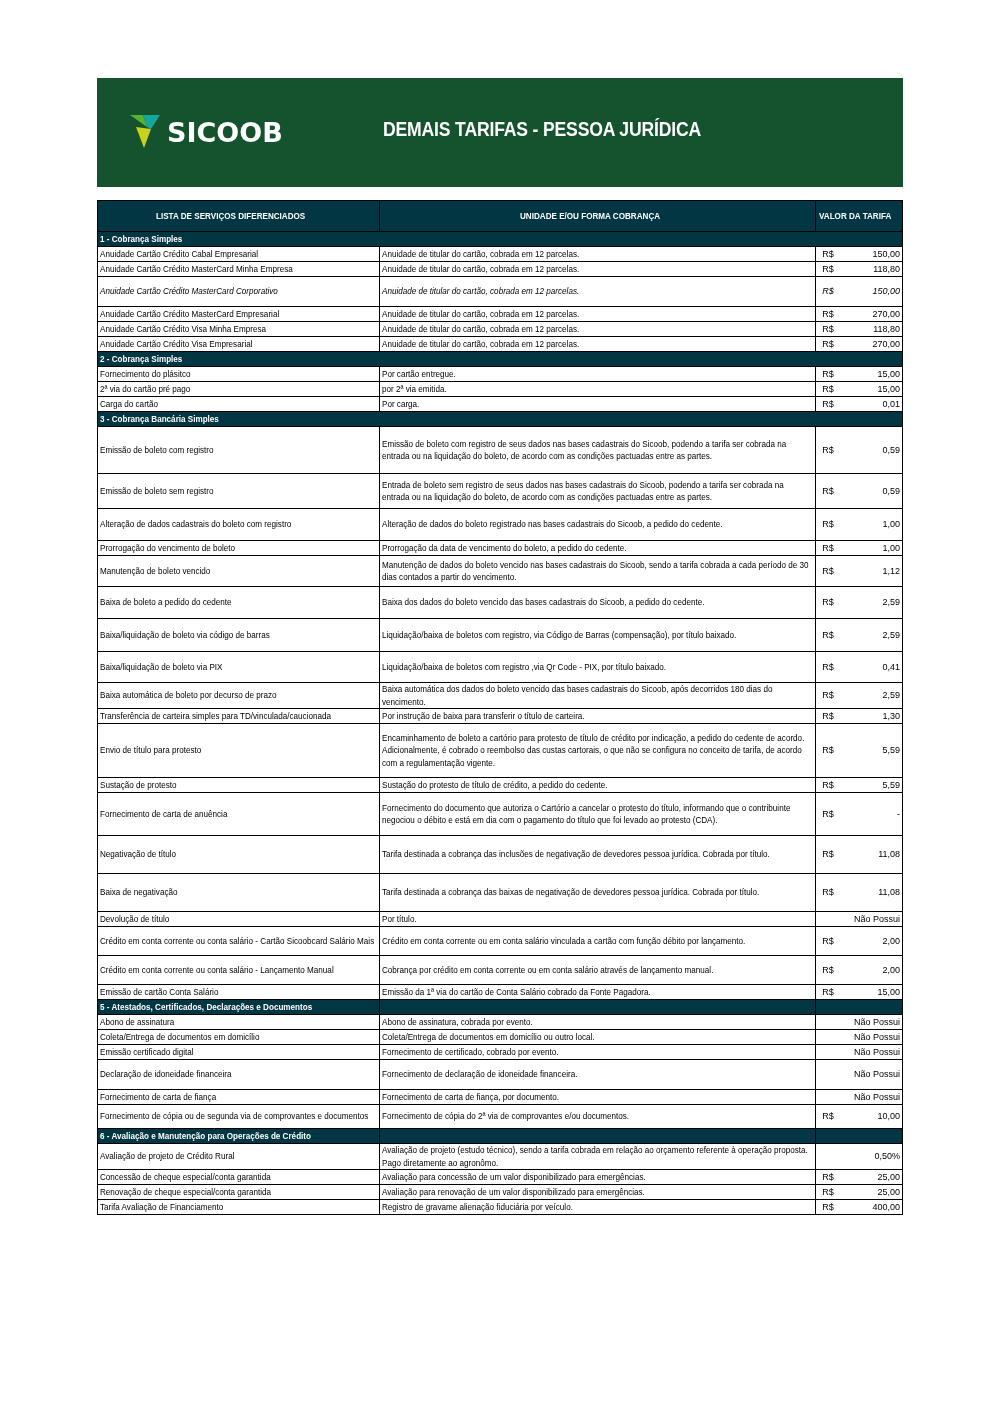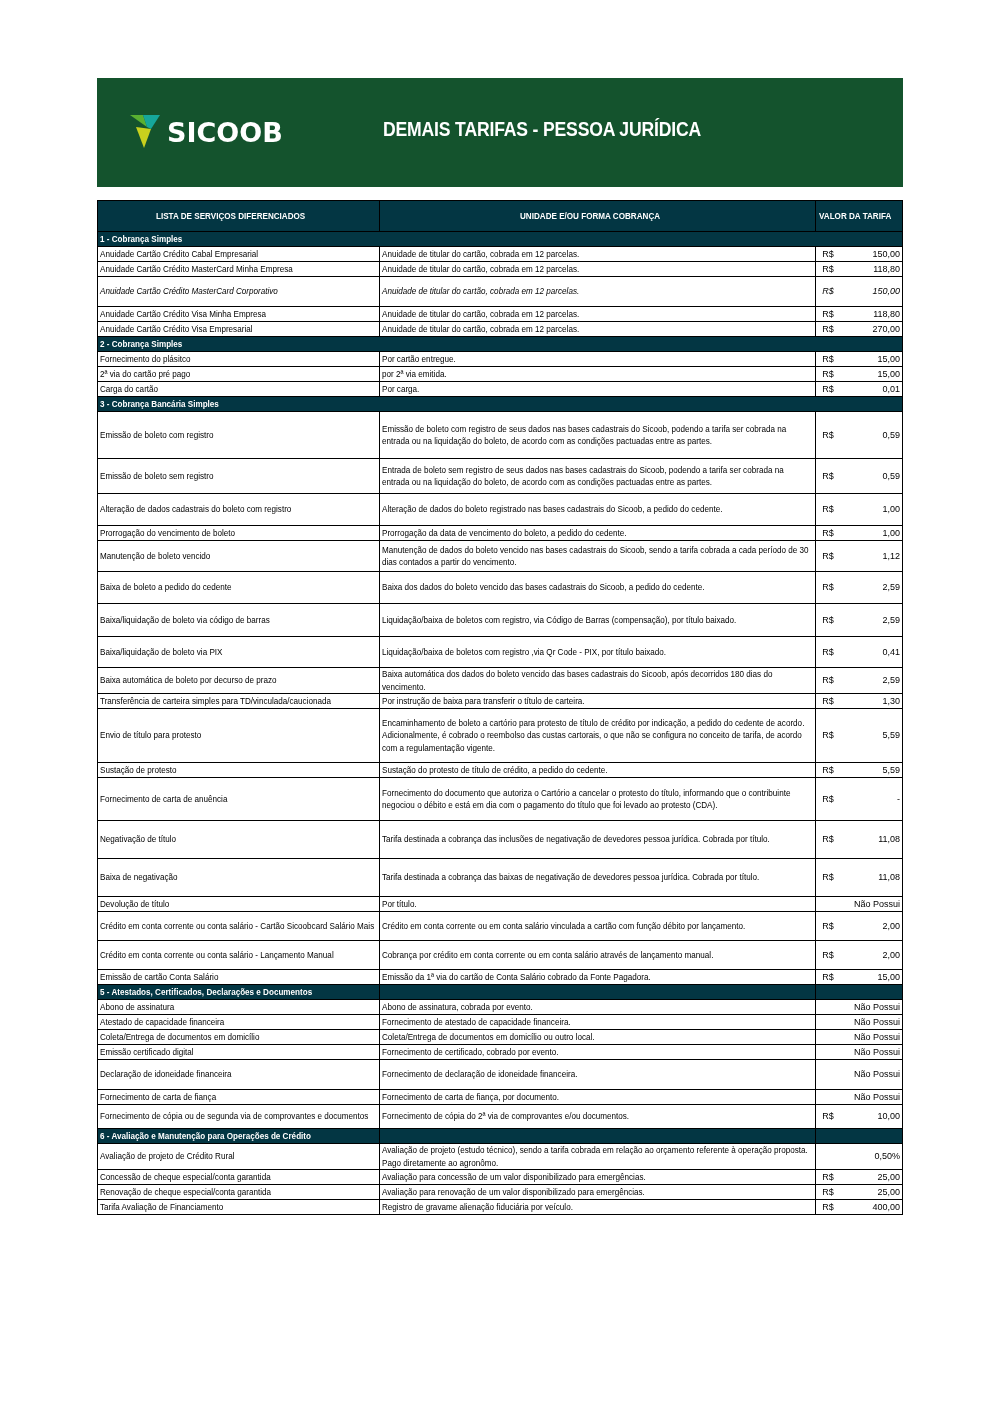--- a/index.html
+++ b/index.html
@@ -77,20 +77,30 @@
         <td><span class="txt">Anuidade Cartão Crédito MasterCard Corporativo</span></td>
         <td><span class="txt">Anuidade de titular do cartão, cobrada em 12 parcelas.</span></td>
         <td class="val">
           <div class="val-inner">
             <span class="cur">R$</span>
             <span class="num">150,00</span>
           </div>
         </td>
       </tr>
       <tr style="height: 15px;">
+        <td><span class="txt">Anuidade Cartão Crédito MasterCard Empresarial</span></td>
+        <td><span class="txt">Anuidade de titular do cartão, cobrada em 12 parcelas.</span></td>
+        <td class="val">
+          <div class="val-inner">
+            <span class="cur">R$</span>
+            <span class="num">270,00</span>
+          </div>
+        </td>
+      </tr>
+      <tr style="height: 15px;">
         <td><span class="txt">Anuidade Cartão Crédito Visa Minha Empresa</span></td>
         <td><span class="txt">Anuidade de titular do cartão, cobrada em 12 parcelas.</span></td>
         <td class="val">
           <div class="val-inner">
             <span class="cur">R$</span>
             <span class="num">118,80</span>
           </div>
         </td>
       </tr>
       <tr style="height: 15px;">
@@ -354,30 +364,20 @@
         <td><span class="txt">Abono de assinatura</span></td>
         <td><span class="txt">Abono de assinatura, cobrada por evento.</span></td>
         <td class="val">
           <div class="val-inner">
             <span class="cur"></span>
             <span class="num">Não Possui</span>
           </div>
         </td>
       </tr>
       <tr style="height: 15px;">
-        <td><span class="txt">Atestado de capacidade financeira</span></td>
-        <td><span class="txt">Fornecimento de atestado de capacidade financeira.</span></td>
-        <td class="val">
-          <div class="val-inner">
-            <span class="cur"></span>
-            <span class="num">Não Possui</span>
-          </div>
-        </td>
-      </tr>
-      <tr style="height: 15px;">
         <td><span class="txt">Coleta/Entrega de documentos em domicílio</span></td>
         <td><span class="txt">Coleta/Entrega de documentos em domicílio ou outro local.</span></td>
         <td class="val">
           <div class="val-inner">
             <span class="cur"></span>
             <span class="num">Não Possui</span>
           </div>
         </td>
       </tr>
       <tr style="height: 15px;">

